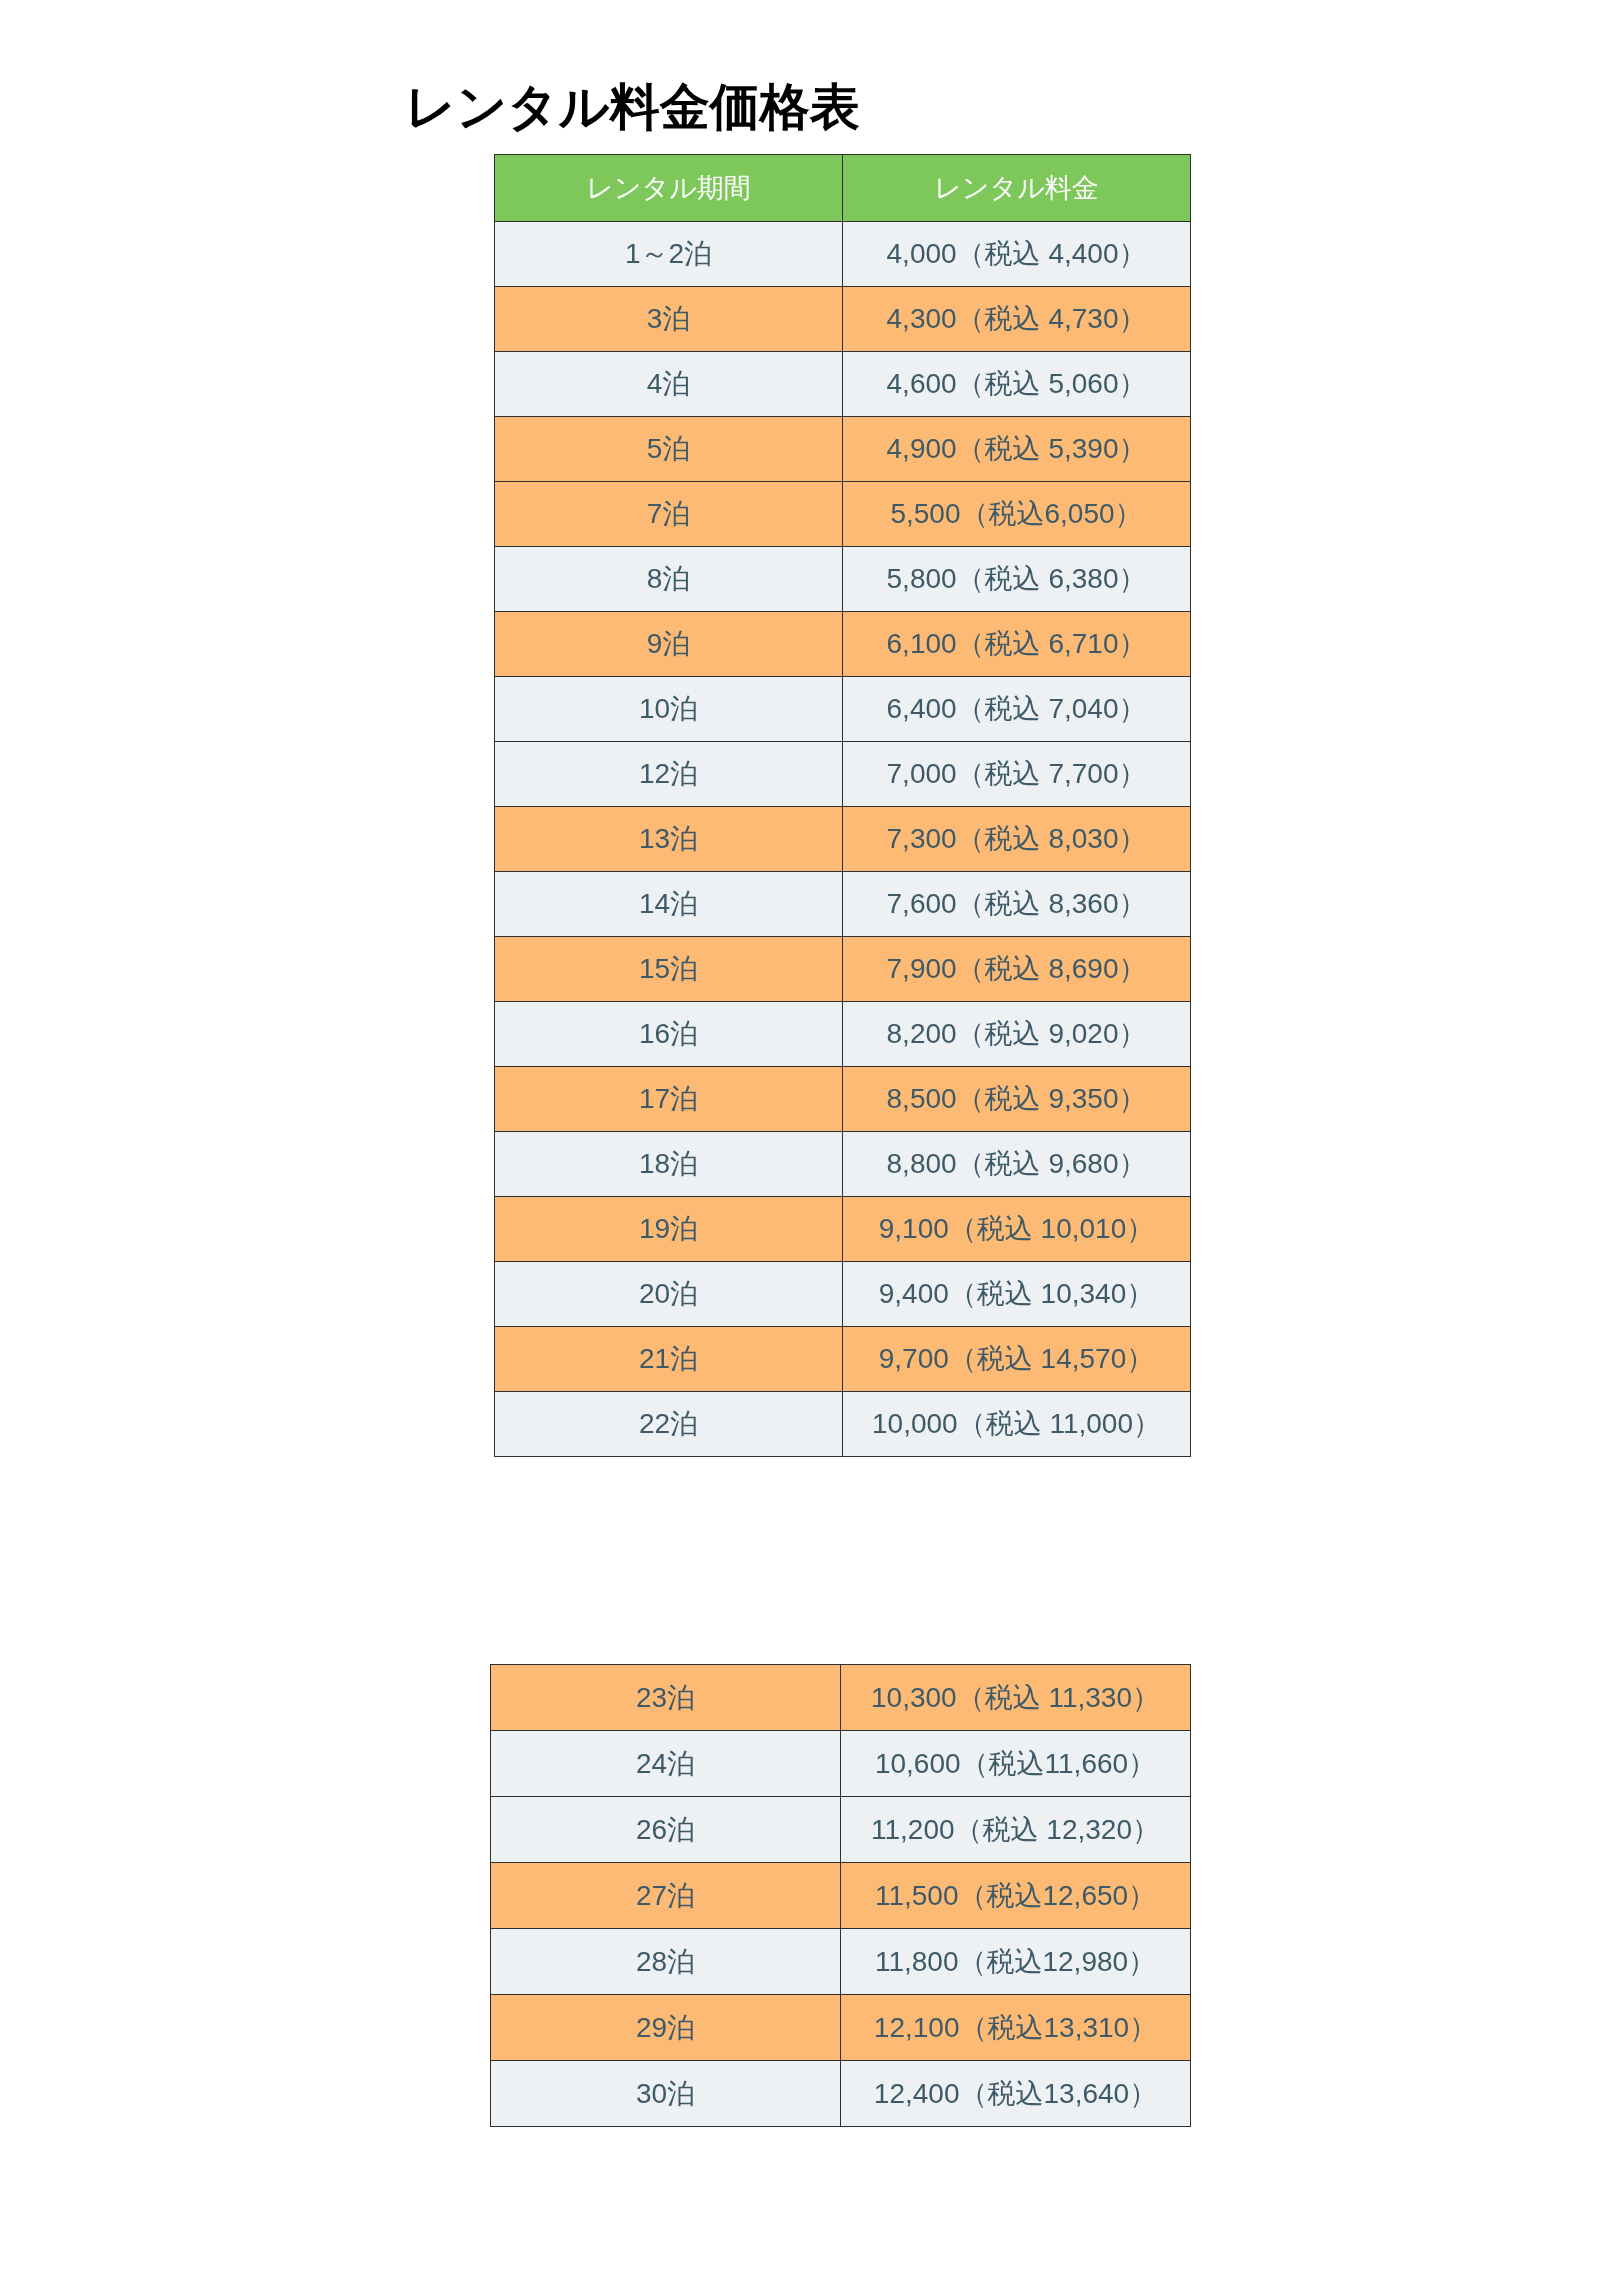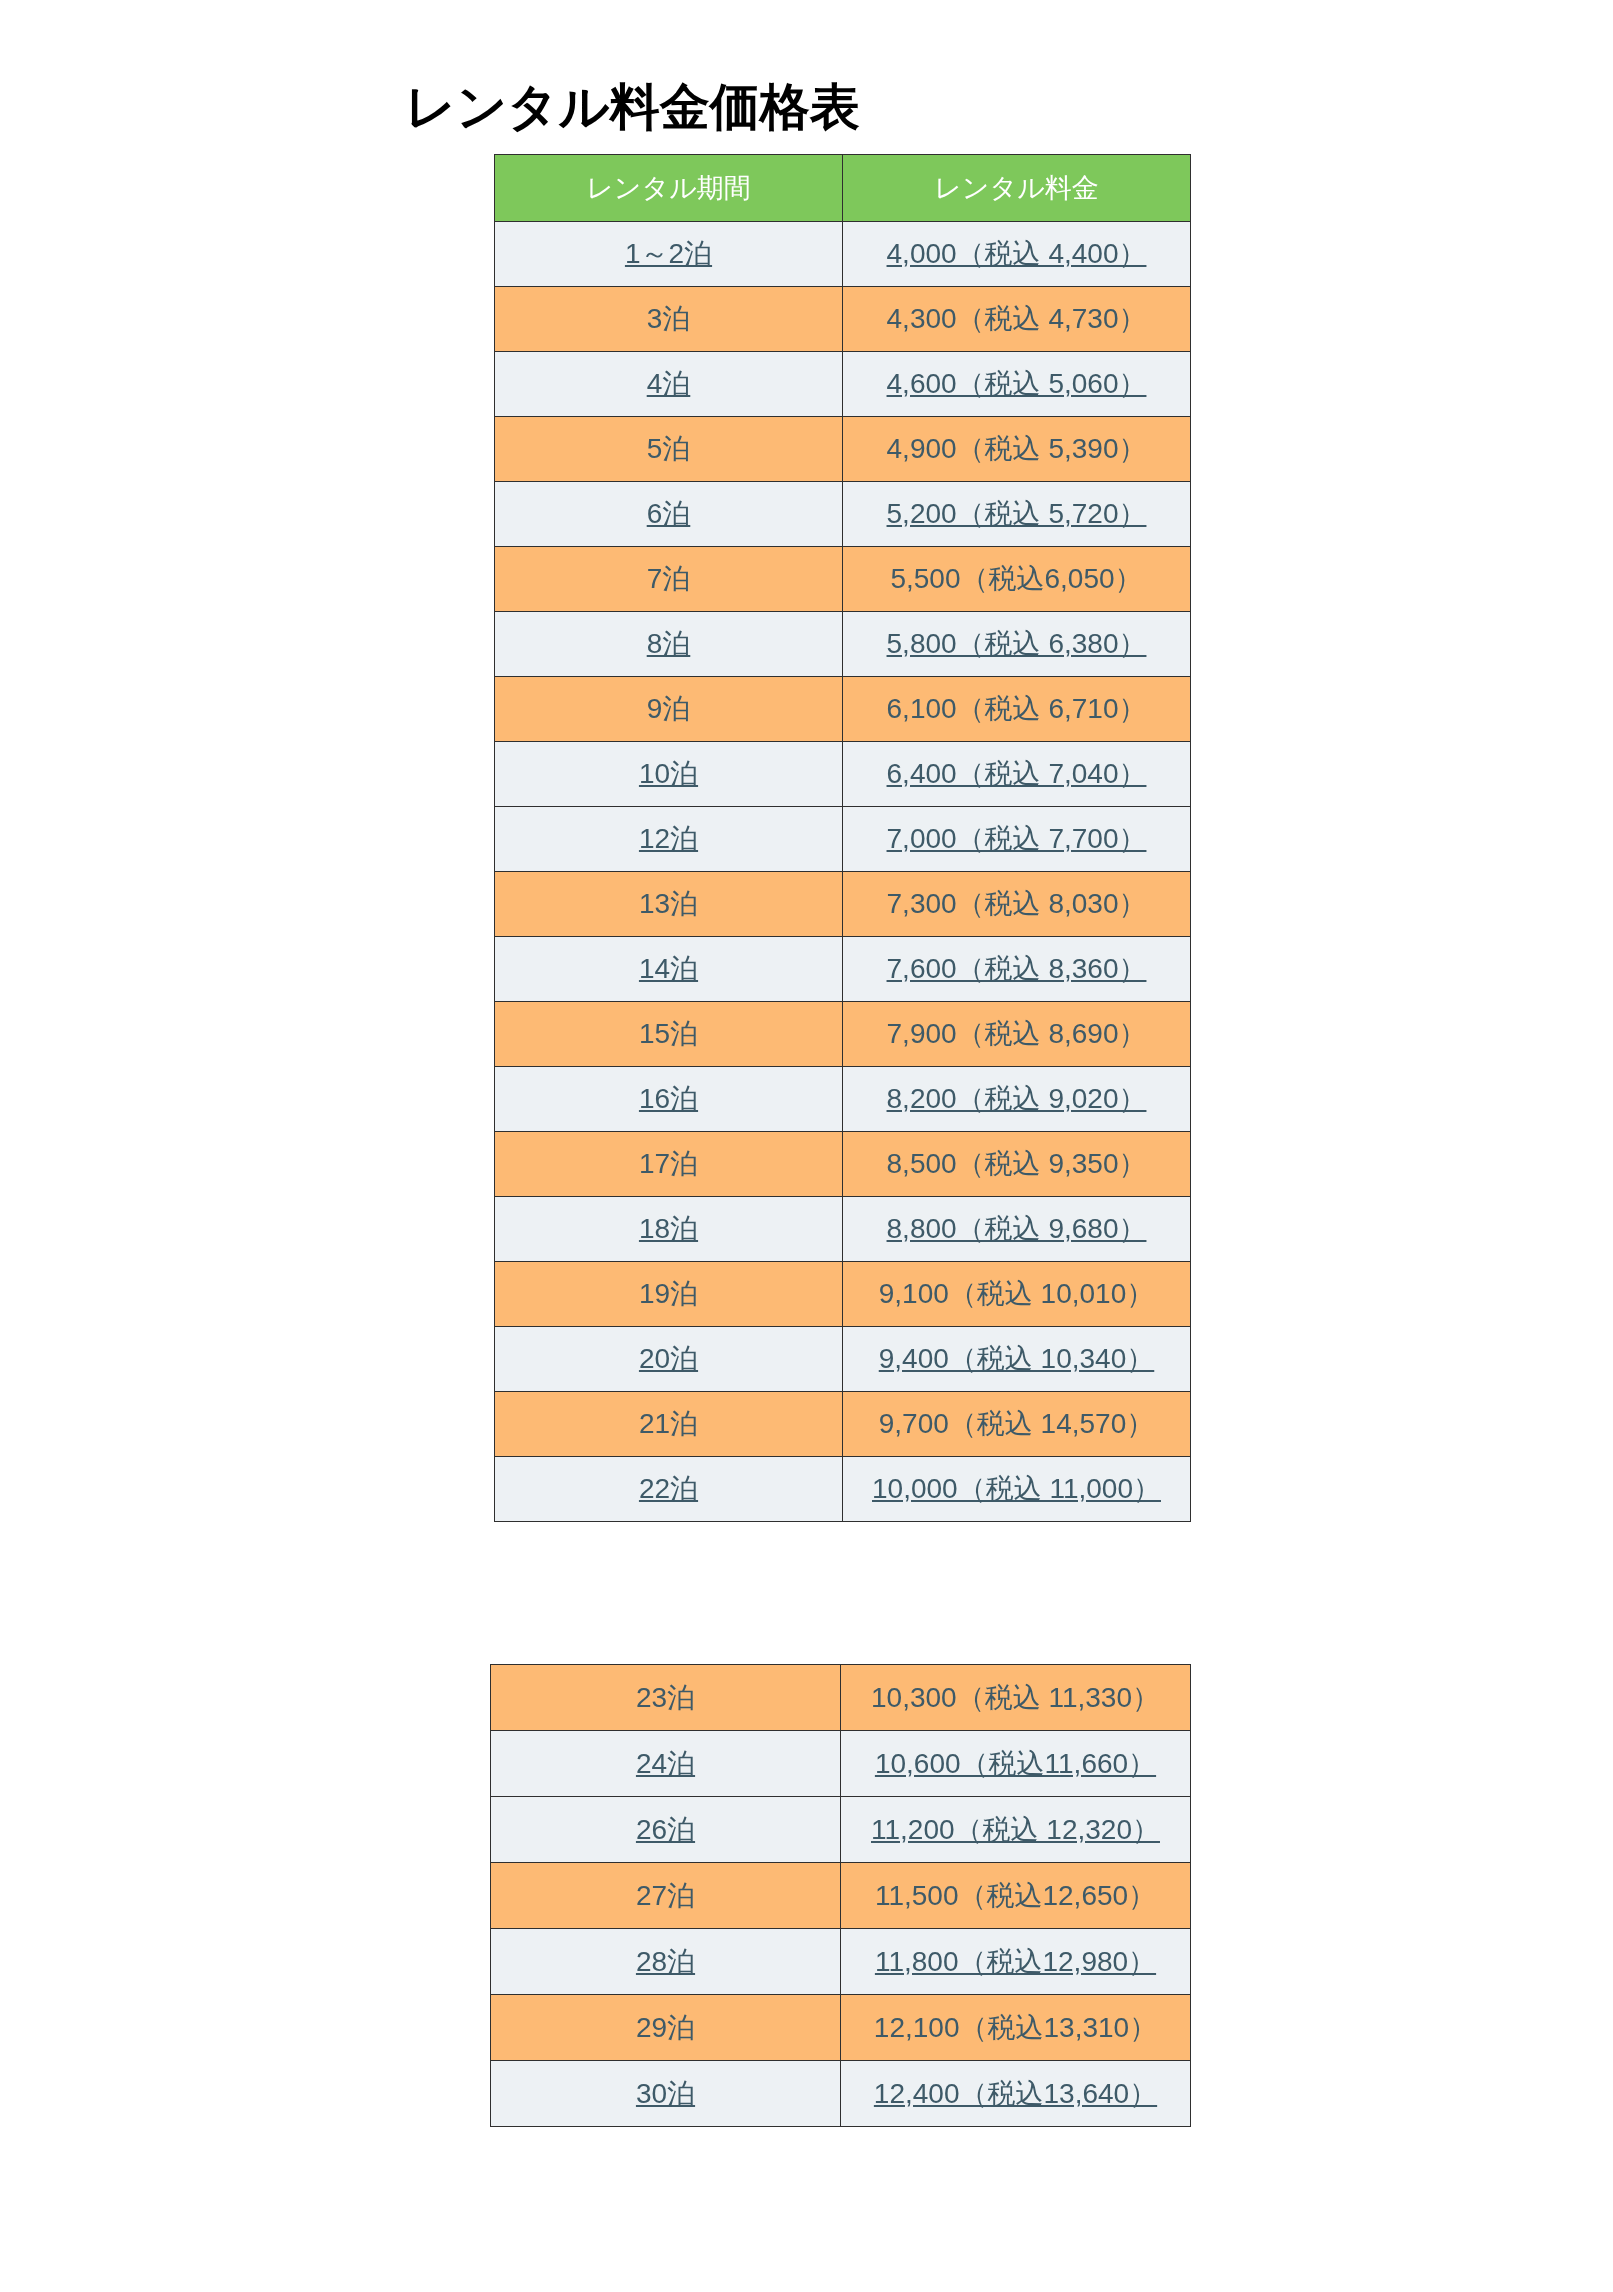--- a/index.html
+++ b/index.html
@@ -58,21 +58,20 @@
   }
   .price-table td {
     color: #3e5a68;
     font-size: 28px;
     background: #fdba74;
   }
   #tableA td { height: 64px; }
   #tableB td { height: 65px; }
   .price-table tr.stripe td {
     background: #edf1f4;
-    text-decoration: underline;
   }
 </style>
 </head>
 <body>
 
 <h1 class="page-title">レンタル料金価格表</h1>
 
 <table id="tableA" class="price-table">
   <thead>
     <tr>
@@ -89,24 +88,20 @@
         <td>3泊</td>
         <td>4,300（税込 4,730）</td>
       </tr>
       <tr class="stripe">
         <td>4泊</td>
         <td>4,600（税込 5,060）</td>
       </tr>
       <tr>
         <td>5泊</td>
         <td>4,900（税込 5,390）</td>
-      </tr>
-      <tr class="stripe">
-        <td>6泊</td>
-        <td>5,200（税込 5,720）</td>
       </tr>
       <tr>
         <td>7泊</td>
         <td>5,500（税込6,050）</td>
       </tr>
       <tr class="stripe">
         <td>8泊</td>
         <td>5,800（税込 6,380）</td>
       </tr>
       <tr>

